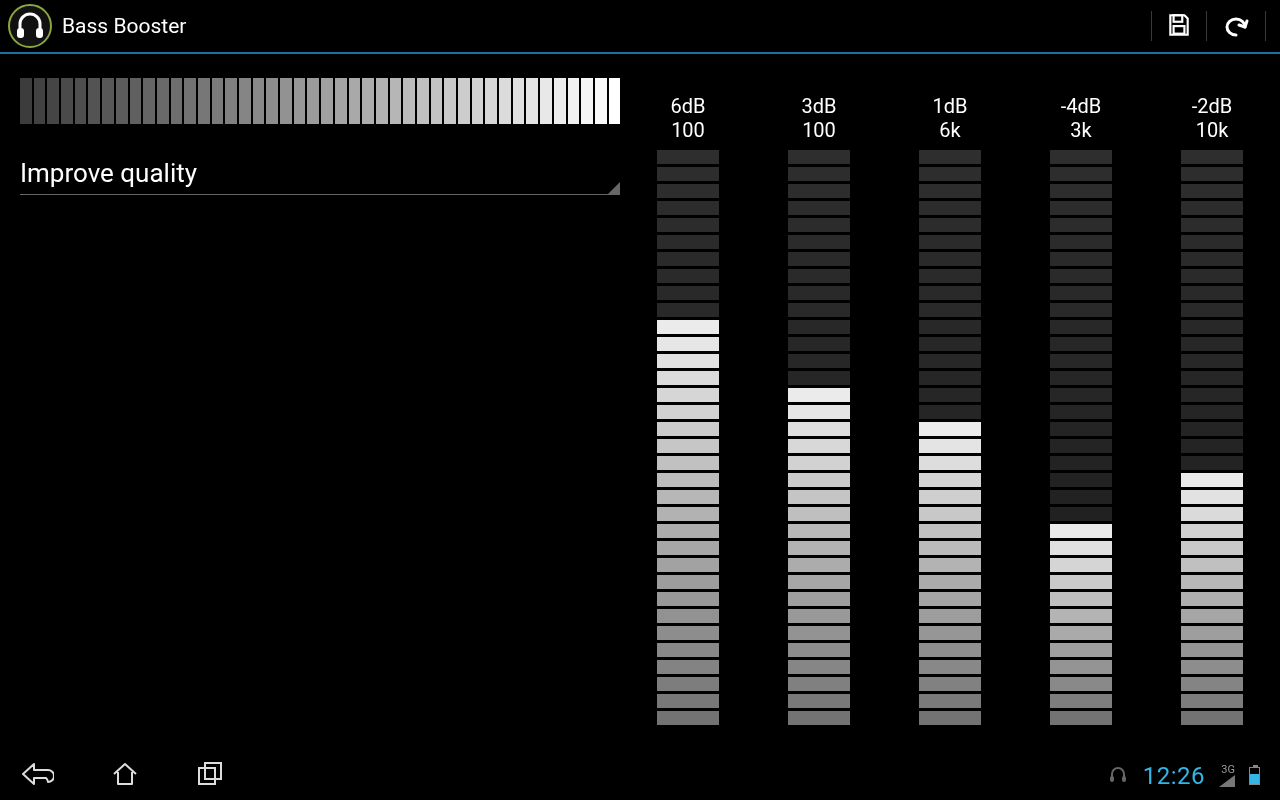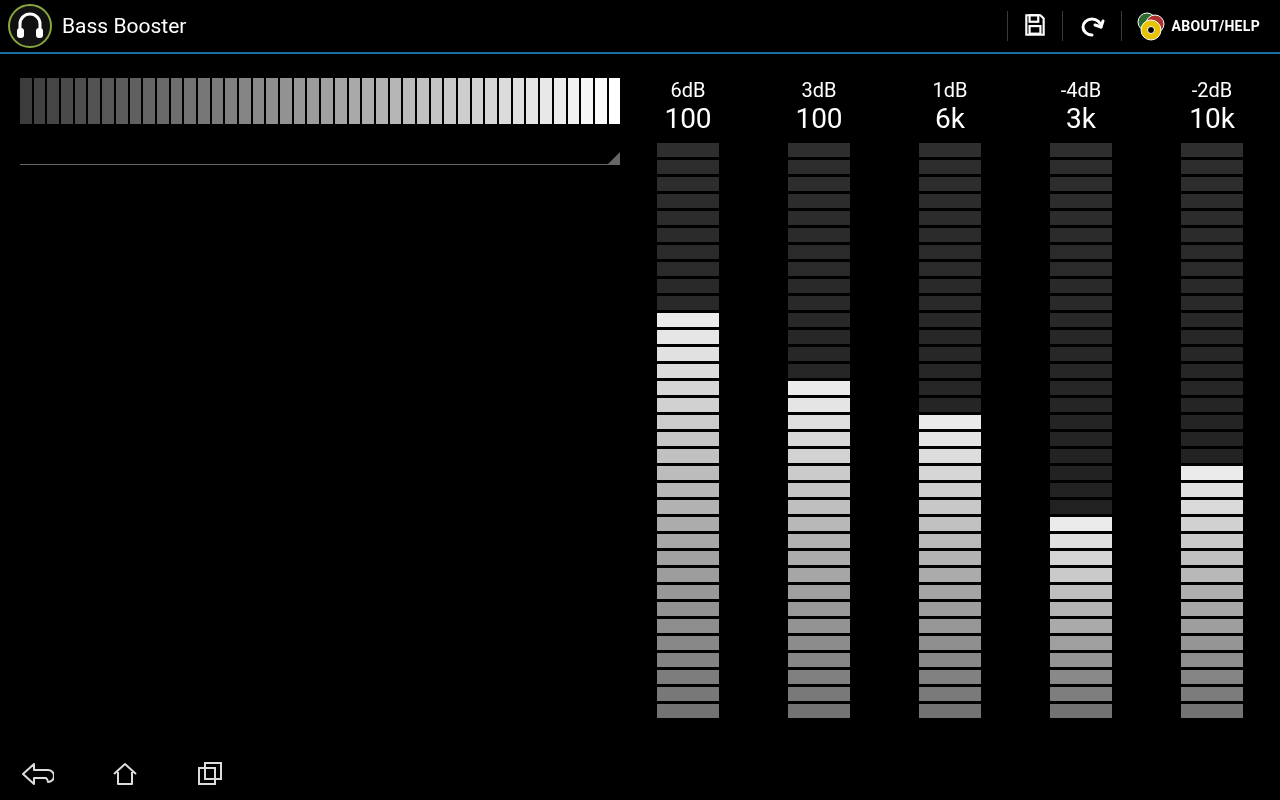--- a/index.html
+++ b/index.html
@@ -100,22 +100,22 @@
     position: absolute; right: 0; bottom: 0;
     width: 0; height: 0;
     border-left: 12px solid transparent;
     border-bottom: 12px solid #666;
   }
   
   .eq-col {
     width: 80px;
     display: flex; flex-direction: column; align-items: center;
   }
-  .eq-db { font-size: 20px; color: #fff; }
-  .eq-freq { font-size: 28px; color: #fff; margin-bottom: 8px; }
+  .eq-db { font-size: 20px; color: #fff; margin-top: 16px; }
+  .eq-freq { font-size: 20px; color: #fff; margin-bottom: 8px; }
   .eq-stack {
     display: flex; flex-direction: column; gap: 3px;
     cursor: pointer;
   }
   .eq-seg { width: 62px; height: 14px; }
   
   .nav-bar {
     position: absolute; bottom: 0; left: 0; right: 0;
     height: 48px;
     background: #000;
@@ -168,31 +168,20 @@
   <div class="ab-item">
     <span>
       <svg width="30" height="26" viewBox="0 0 30 24">
         <path d="M24 14 a9 8 0 1 0 -9 8" fill="none" stroke="#fff" stroke-width="3" stroke-linecap="round"></path>
         <path d="M26 8 l-2 6 l-6 -2" fill="none" stroke="#fff" stroke-width="3" stroke-linecap="round" stroke-linejoin="round"></path>
       </svg>
     </span>
   </div>
   <div class="ab-sep"></div>
 
-  <div class="ab-item">
-    <span class="about-icon">
-      <svg width="30" height="30" viewBox="0 0 30 30">
-        <circle cx="11" cy="11" r="9" fill="#2b6b2b"></circle>
-        <circle cx="19" cy="13" r="9" fill="#b03030"></circle>
-        <circle cx="15" cy="19" r="10" fill="#e8c400"></circle>
-        <circle cx="15" cy="19" r="3.5" fill="#000"></circle>
-      </svg>
-    </span>
-    <span>ABOUT/HELP</span>
-  </div>
 </div>
 
 <div class="content">
   <div class="left-pane">
 
 
     <div class="boost-bar" id="boost-bar">
         <div class="boost-seg" style="background: rgb(60, 60, 60);"></div>
         <div class="boost-seg" style="background: rgb(65, 65, 65);"></div>
         <div class="boost-seg" style="background: rgb(69, 69, 69);"></div>
@@ -234,20 +223,21 @@
         <div class="boost-seg" style="background: rgb(232, 232, 232);"></div>
         <div class="boost-seg" style="background: rgb(237, 237, 237);"></div>
         <div class="boost-seg" style="background: rgb(241, 241, 241);"></div>
         <div class="boost-seg" style="background: rgb(246, 246, 246);"></div>
         <div class="boost-seg" style="background: rgb(250, 250, 250);"></div>
         <div class="boost-seg" style="background: rgb(255, 255, 255);"></div>
       </div>
 
 
     <div class="spinner">
+      <span class="spinner-text">Improve quality</span>
       <span class="spinner-tri"></span>
     </div>
   </div>
 
   <div class="right-pane" id="eq-pane">
       <div class="eq-col">
         <div class="eq-db">6dB</div>
         <div class="eq-freq">100</div>
         <div class="eq-stack">
           <div class="eq-seg" style="background: rgb(46, 46, 46);"></div>
@@ -461,13 +451,32 @@
         <path d="M4 14 L15 4 L26 14 M8 12 v12 h14 v-12" fill="none" stroke="#ddd" stroke-width="2" stroke-linejoin="round"></path>
       </svg>
     </span>
     <span>
       <svg width="30" height="26" viewBox="0 0 30 26">
         <rect x="3" y="7" width="16" height="16" fill="none" stroke="#ddd" stroke-width="2"></rect>
         <rect x="9" y="2" width="16" height="16" fill="none" stroke="#ddd" stroke-width="2"></rect>
       </svg>
     </span>
   </div>
+  <div class="nav-right">
+    <span class="nav-hp">
+      <svg width="22" height="22" viewBox="0 0 22 22">
+        <path d="M5 14 v-3 a6 6 0 0 1 12 0 v3" fill="none" stroke="#666" stroke-width="2"></path>
+        <rect x="3" y="13" width="4" height="6" rx="2" fill="#666"></rect>
+        <rect x="15" y="13" width="4" height="6" rx="2" fill="#666"></rect>
+      </svg>
+    </span>
+    <span class="nav-clock">12:26</span>
+    <span style="display:flex;flex-direction:column;align-items:flex-end;">
+      <span class="nav-sig">3G</span>
+      <svg width="16" height="12" viewBox="0 0 16 12">
+        <path d="M0 12 L16 12 L16 0 z" fill="#777"></path>
+      </svg>
+    </span>
+    <span>
+      <div class="nav-bat"></div>
+    </span>
+  </div>
 </div>
 
 </body></html>

